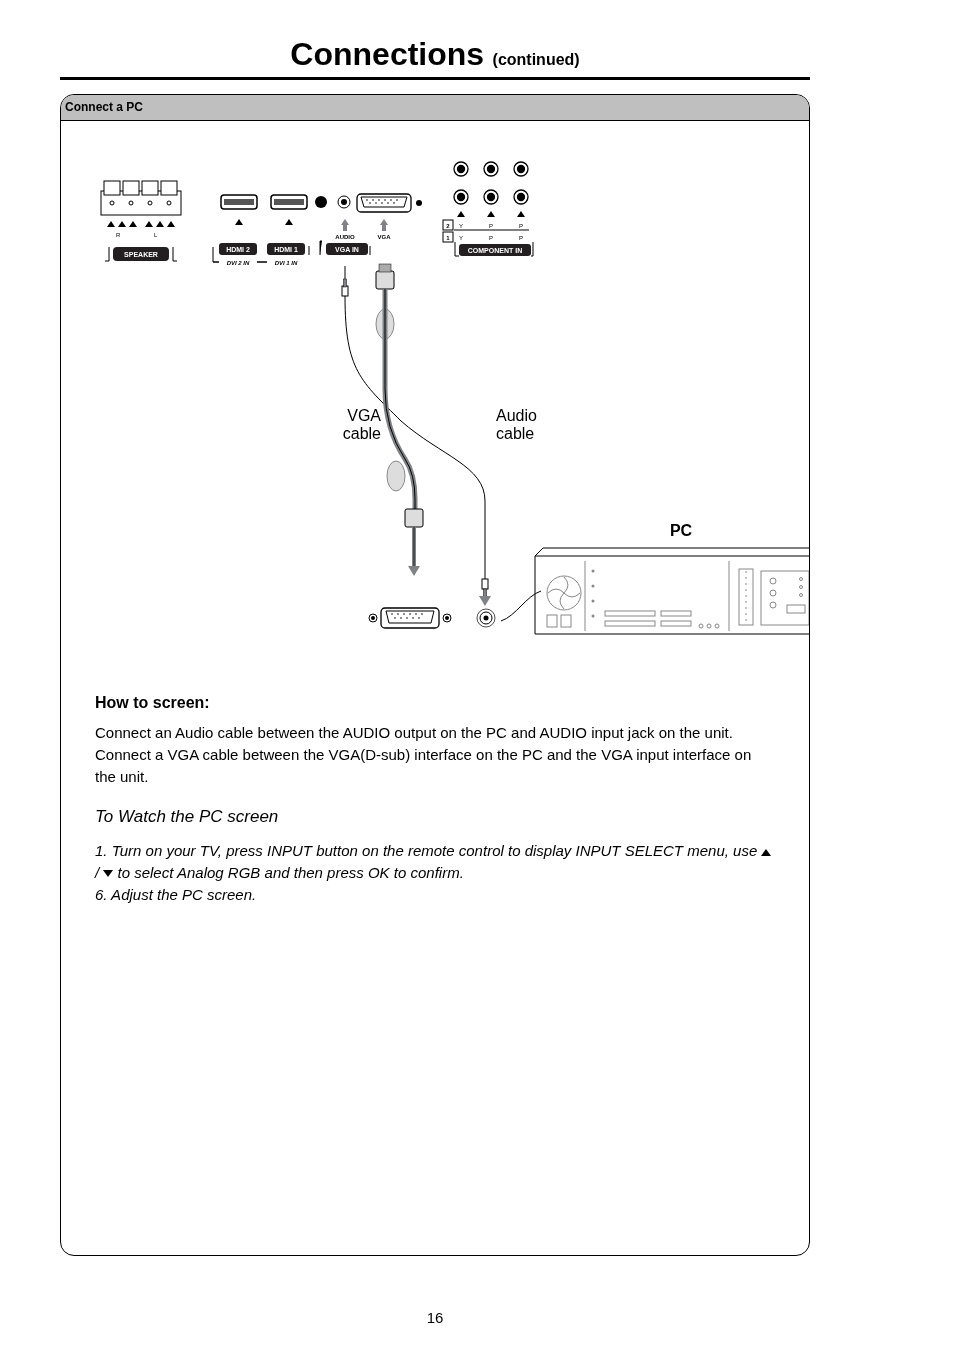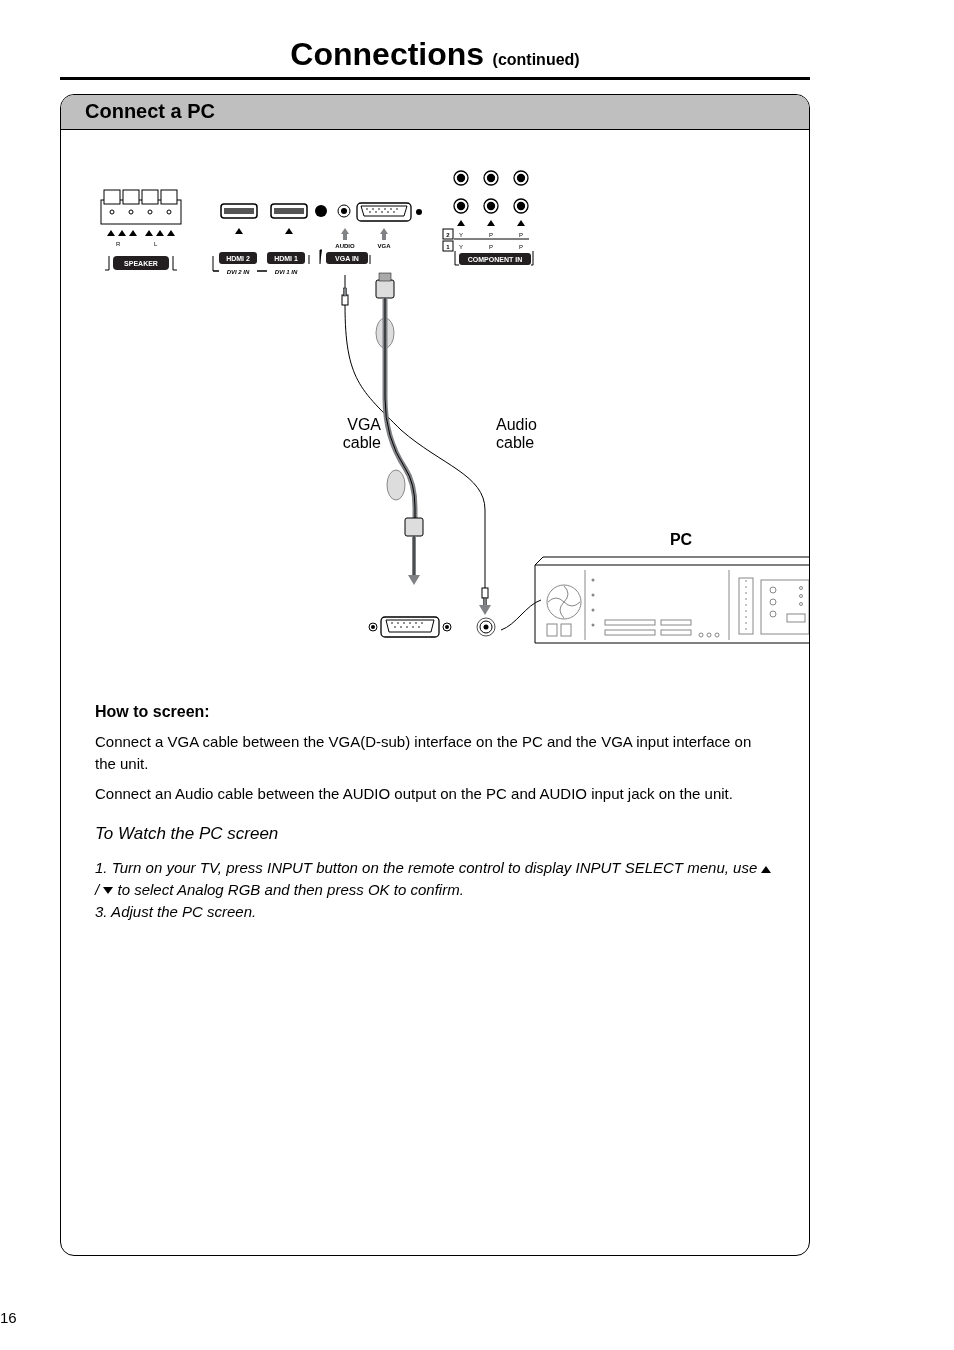--- a/index.html
+++ b/index.html
@@ -42,22 +42,22 @@
     border-radius: 14px;
     height: 1160px;
     position: relative;
     overflow: hidden;
   }
   .section-header {
     background: #bfbfbf;
     border-top-left-radius: 12px;
     border-top-right-radius: 12px;
     border-bottom: 1.5px solid #000;
-    padding: 5px 12px 6px 24px;
-    font-size: 20px;
+    padding: 5px 12px 6px 4px;
+    font-size: 12px;
     font-weight: bold;
   }
   .diagram-area {
     position: relative;
     height: 560px;
   }
   
   .port {
     font-size: 7px;
     font-weight: bold;
@@ -90,20 +90,21 @@
   }
   .steps {
     font-style: italic;
   }
   .bold { font-weight: normal; }
   .pagenum {
     position: absolute;
     bottom: 24px;
     width: 100%;
     left: 0;
+    text-align: center;
     font-size: 15px;
   }
   .tri {
     display: inline-block;
     width: 0; height: 0;
     border-left: 5px solid transparent;
     border-right: 5px solid transparent;
     vertical-align: middle;
   }
   .tri.up { border-bottom: 7px solid #000; }
@@ -359,26 +360,26 @@
               <circle cx="358" cy="497" r="0.8"></circle>
           </g>
           <circle cx="386" cy="497" r="4" fill="none" stroke="#000"></circle>
             <circle cx="386" cy="497" r="2" fill="#000"></circle>
         </g>
       </svg>
     </div>
 
     <div class="content-text">
       <div class="how-heading">How to screen:</div>
+      <div>Connect an Audio cable between  the AUDIO output on the PC and AUDIO input jack on the unit.</div>
       <div style="margin-bottom:8px">Connect a VGA cable between the VGA(D-sub) interface on the PC and the VGA input interface on the unit.</div>
-      <div>Connect an Audio cable between  the AUDIO output on the PC and AUDIO input jack on the unit.</div>
 
       <div class="watch-heading">To Watch the PC screen</div>
 
       <div class="steps">
         <span>1. Turn on your TV, press </span><span class="bold">INPUT</span><span> button on the remote control to display </span><span class="bold">INPUT SELECT</span><span> menu, use </span><span class="tri up"></span><span class="bold"> / </span><span class="tri down"></span><span> to select </span><span class="bold">Analog RGB</span><span> and then press </span><span class="bold">OK</span><span> to confirm.</span>
       </div>
-      <div class="steps">3. Adjust the PC screen.</div>
+      <div class="steps">6. Adjust the PC screen.</div>
     </div>
   </div>
 
   <div class="pagenum">16</div>
 </div>
 
 </body></html>

